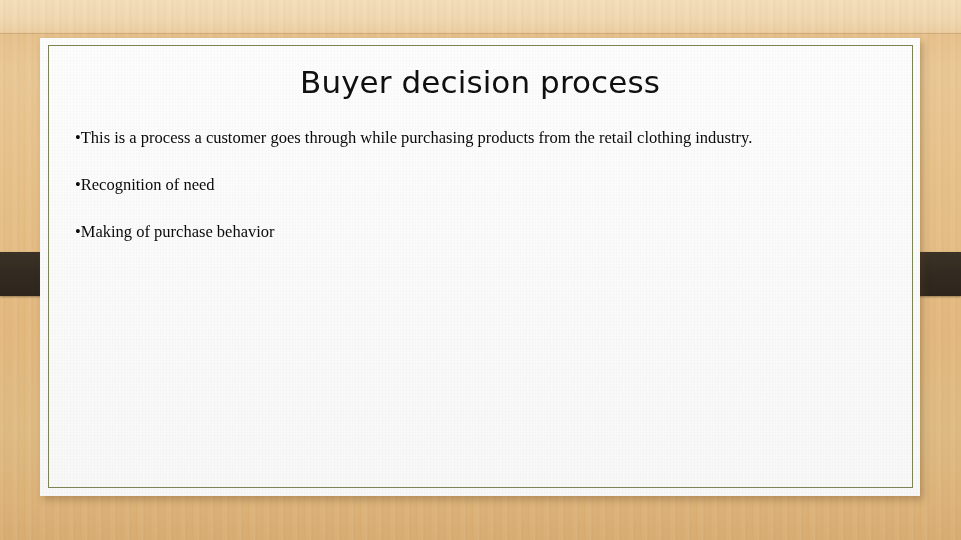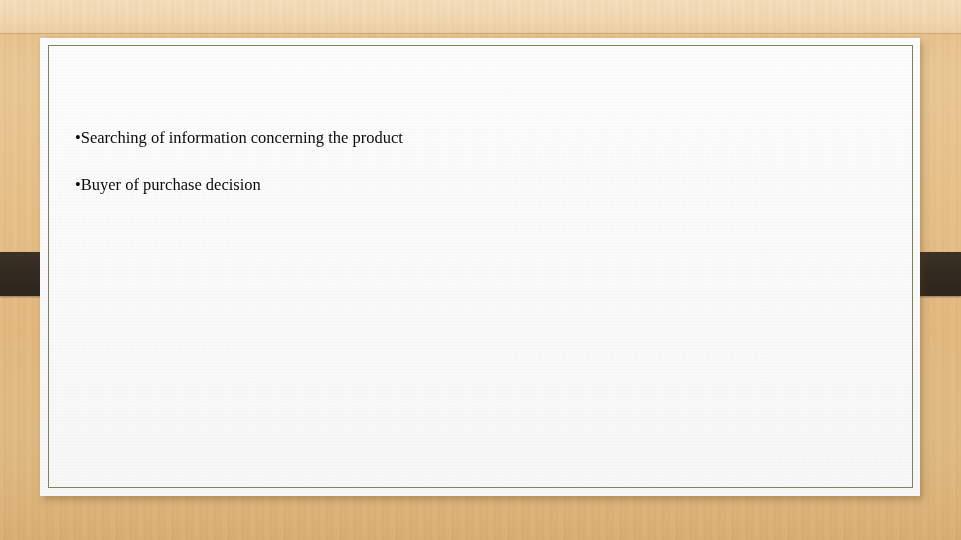--- a/index.html
+++ b/index.html
@@ -151,33 +151,37 @@
   <div id="wood-seam"></div>
 
   <div class="ribbon" id="ribbon-left"></div>
   <div class="ribbon" id="ribbon-right"></div>
 
   <div id="slide-card">
     <div id="card-inner-border"></div>
 
     <div id="card-content">
 
+      <div id="slide-title">Buyer decision process</div>
 
       <ul id="bullet-list">
 
+        <li class="bullet-item">
+          <span class="bullet-marker">•</span><span>This is a process a customer goes through while purchasing products from the retail clothing industry.</span>
+        </li>
+
+
+        <li class="bullet-item">
+          <span class="bullet-marker">•</span><span>Recognition of need</span>
+        </li>
 
 
 
         <li class="bullet-item">
-          <span class="bullet-marker">•</span><span>Searching of information concerning the product</span>
-        </li>
-
-
-        <li class="bullet-item">
-          <span class="bullet-marker">•</span><span>Buyer of purchase decision</span>
+          <span class="bullet-marker">•</span><span>Making of purchase behavior</span>
         </li>
 
 
       </ul>
 
     </div>
   </div>
 </div>
 
 </body></html>

